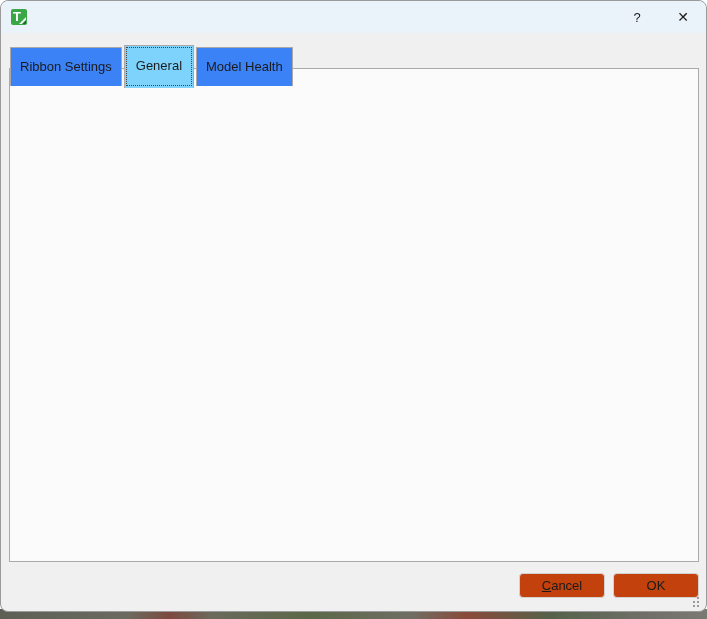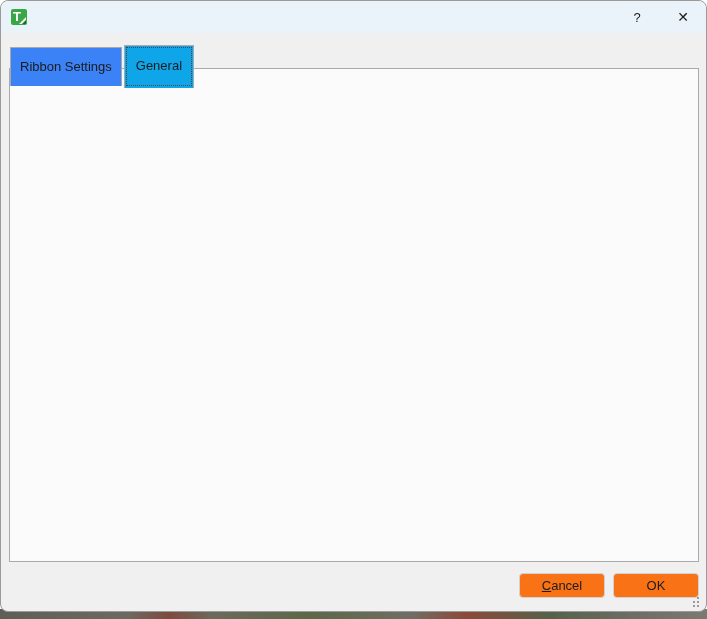--- a/index.html
+++ b/index.html
@@ -52,21 +52,21 @@
   
   .tabstrip{
     position:absolute;left:9px;top:44px;display:flex;align-items:flex-end;gap:2px;z-index:3;
   }
   .tab{
     background:#3b82f6;border:1px solid #a9a9a9;border-bottom:none;
     height:22px;line-height:22px;padding:8px 9px;font-size:13px;color:#1b1b1b;
     white-space:nowrap;
   }
   .tab[data-selected="true"]{
-    background:#0ea5e9;height:26px;line-height:24px;padding:8px 11px;
+    background:#7dd3fc;height:26px;line-height:24px;padding:8px 11px;
     margin-bottom:-2px;position:relative;z-index:4;
     outline:1px dotted #444;outline-offset:-3px;
     border-bottom:none;
   }
   
   .tabpage{
     position:absolute;left:8px;top:67px;width:688px;height:492px;
     background:#fbfbfb;border:1px solid #aaaaaa;z-index:2;
   }
   
@@ -86,21 +86,21 @@
     background:#ffffff;font-family:"Liberation Sans", sans-serif;font-size:13px;
     padding:0 6px;color:#1b1b1b;outline:none;
   }
   .browse{
     position:absolute;width:13px;height:27px;box-sizing:border-box;
     border:1px solid #b5b5b5;border-radius:6px;background:#fdfdfd;padding:0;
   }
   
   .btn{
     position:absolute;width:86px;height:25px;box-sizing:border-box;
-    background:#f97316;border:1px solid #d2d2d2;border-radius:4px;
+    background:#c2410c;border:1px solid #d2d2d2;border-radius:4px;
     font-family:"Liberation Sans", sans-serif;font-size:13px;color:#1b1b1b;
     display:flex;align-items:center;justify-content:center;padding:8px;
   }
   .btn .btn-label{display:block;}
   .btn.mnemonic .btn-label::first-letter{text-decoration:underline;}
   .grip{
     position:absolute;left:688px;top:604px;width:2px;height:2px;
     box-shadow:8px 0 #9b9b9b,8px -4px #9b9b9b,8px -8px #9b9b9b,4px 0 #9b9b9b,4px -4px #9b9b9b,0 0 #9b9b9b;
   }
 </style>
@@ -118,20 +118,21 @@
       <span class="flag2"></span>
     </div>
     <span class="titlebar-spacer"></span>
     <button class="tb-btn">?</button>
     <button class="tb-btn close">✕</button>
   </div>
 
   <div class="tabstrip">
     <div class="tab" data-selected="false">Ribbon Settings</div>
     <div class="tab" data-selected="true">General</div>
+    <div class="tab" data-selected="false">Model Health</div>
   </div>
 
   <div class="tabpage"></div>
 
   <div class="row" style="left:27px;top:86px;">
     <span class="cb" data-checked="false"></span>
     <span class="lbl">Enable Window Watcher</span>
   </div>
   <div class="row" style="left:27px;top:113px;">
     <span class="cb" data-checked="false"></span>

